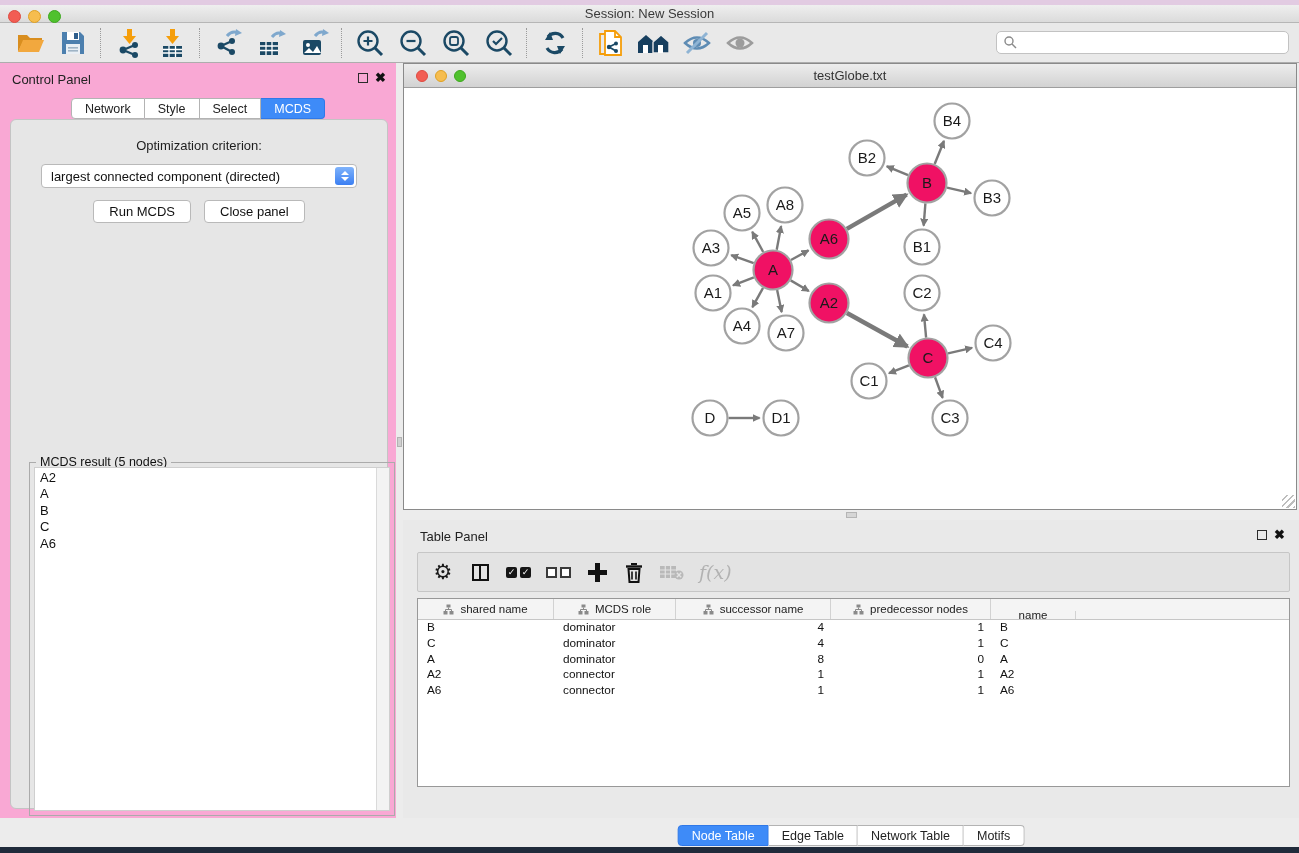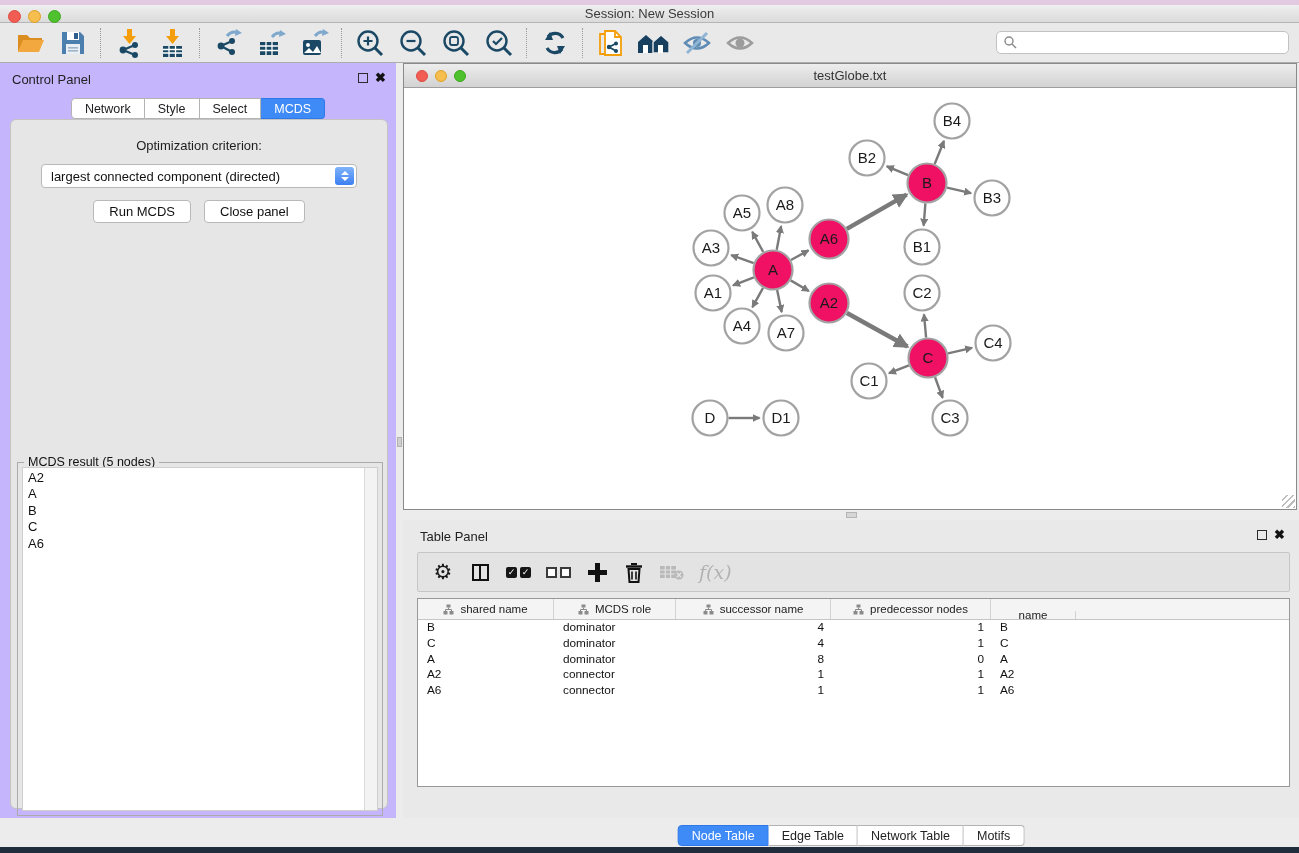--- a/index.html
+++ b/index.html
@@ -17,21 +17,21 @@
   .tl.g { left:48px; background:#50C12E; border:1px solid #3DA81E; }
 
   
   .toolbar { position:absolute; left:0; top:23px; width:1299px; height:40px; background:#E9E9E9; border-bottom:1px solid #ADADAD; display:flex; align-items:center; padding-left:8px; }
   .tbtn { width:43px; height:36px; display:flex; align-items:center; justify-content:center; }
   .tsep { width:1px; height:30px; border-left:1px dotted #9B9B9B; margin:0 6px; }
   .searchbox { position:absolute; right:10px; top:8px; width:293px; height:23px; background:#FFF; border:1px solid #C2C2C2; border-radius:5px; display:flex; align-items:center; padding-left:7px; }
   .searchbox input { border:none; outline:none; flex:1; font-size:12px; background:transparent; margin-left:5px; }
 
   
-  .control-panel { position:absolute; left:0; top:63px; width:396px; height:755px; background:#c4b5fd; }
+  .control-panel { position:absolute; left:0; top:63px; width:396px; height:755px; background:#f9a8d4; }
   .panel-head { position:relative; height:30px; }
   .panel-title { position:absolute; left:12px; top:9px; font-size:13px; color:#222; }
   .float-ico { position:absolute; width:10px; height:10px; border:1.5px solid #2B2B2B; top:10px; }
   .close-ico { position:absolute; top:7px; font-size:13px; font-weight:bold; color:#111; }
   .cp-float { right:28px; } .cp-close { right:10px; }
 
   .seg { display:flex; justify-content:center; }
   .seg-btn { background:#FFF; border:1px solid #B3B3B3; border-left:none; padding:0 13px; font-size:12.5px; height:21px; line-height:20px; color:#222; }
   .seg-btn:first-child { border-left:1px solid #B3B3B3; border-radius:4px 0 0 4px; }
   .seg-btn:last-child { border-radius:0 4px 4px 0; }
@@ -41,21 +41,21 @@
   .cp-content { position:absolute; left:10px; top:56px; width:378px; height:690px; background:#E6E6E6; border:1px solid #C4C4C4; border-radius:6px; }
   .opt-label { text-align:center; margin-top:18px; font-size:13px; color:#1D1D1D; }
   .dropdown { position:relative; margin:11px auto 0; width:316px; height:24px; background:#FFF; border:1px solid #B9B9B9; border-radius:4px; }
   .dropdown .dval { position:absolute; left:9px; top:4px; font-size:13px; color:#111; }
   .stepper { position:absolute; right:2px; top:2px; width:19px; height:18px; border-radius:3px; background:linear-gradient(#7FB3FB,#3B7FF2); display:flex; flex-direction:column; align-items:center; justify-content:center; gap:2px; }
   .stepper .up   { width:0; height:0; border-left:4px solid transparent; border-right:4px solid transparent; border-bottom:4px solid #FFF; }
   .stepper .down { width:0; height:0; border-left:4px solid transparent; border-right:4px solid transparent; border-top:4px solid #FFF; }
   .btn-row { display:flex; justify-content:center; gap:13px; margin-top:12px; }
   .pbtn { background:#FFF; border:1px solid #B9B9B9; border-radius:4px; height:23px; padding:0 15px; font-size:13px; color:#111; line-height:21px; }
 
-  .groupbox { position:absolute; left:6px; top:342px; width:366px; height:354px; border:1px solid #ABABAB; }
+  .groupbox { position:absolute; left:18px; top:342px; width:366px; height:354px; border:1px solid #ABABAB; }
   .legend { position:absolute; left:6px; top:-8px; background:#E6E6E6; padding:0 4px; font-size:12.5px; color:#111; }
   .result-list { position:absolute; inset:4px; background:#FFF; border:1px solid #CFCFCF; }
   .result-scroll { position:absolute; right:0; top:0; bottom:0; width:13px; background:#F3F3F3; border-left:1px solid #DADADA; }
   .result-item { font-size:13px; color:#111; padding:0 0 0 5px; line-height:16.4px; }
   .result-item:first-child { padding-top:2px; }
 
   .vdiv-handle { position:absolute; left:397px; top:437px; width:5px; height:10px; background:#CFCFCF; border:1px solid #B2B2B2; }
   .hdiv-handle { position:absolute; left:846px; top:512px; width:11px; height:6px; background:#D6D6D6; border:1px solid #B5B5B5; }
 
   

